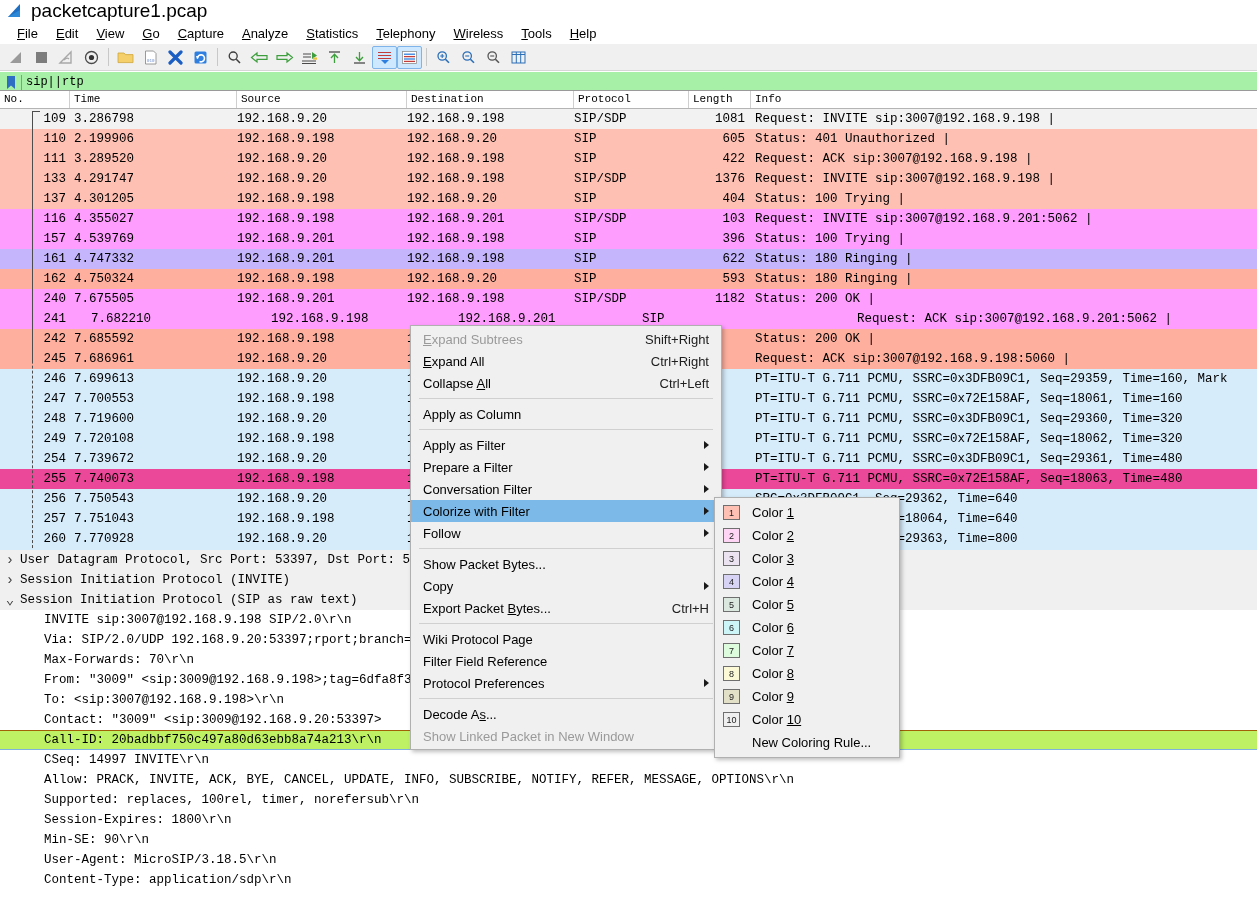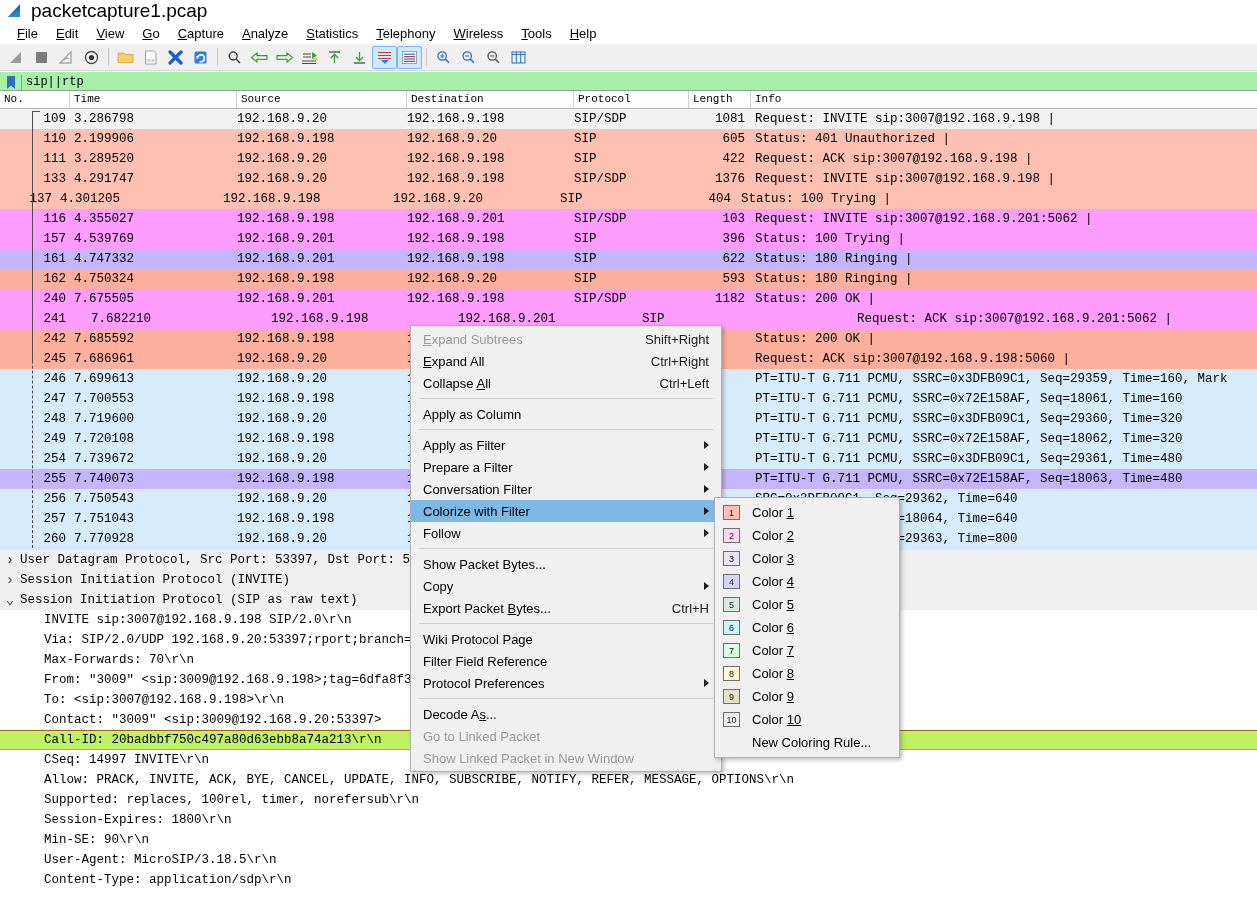--- a/index.html
+++ b/index.html
@@ -422,21 +422,21 @@
         </div>
         <div class="pkt-row" style="background: rgb(255, 192, 180);">
           <div class="c-no">133</div>
           <div class="c-time">4.291747</div>
           <div class="c-src">192.168.9.20</div>
           <div class="c-dst">192.168.9.198</div>
           <div class="c-proto">SIP/SDP</div>
           <div class="c-len">1376</div>
           <div class="c-info">Request: INVITE sip:3007@192.168.9.198  |</div>
         </div>
-        <div class="pkt-row" style="background: rgb(255, 192, 180); justify-content: flex-end;">
+        <div class="pkt-row" style="background: rgb(255, 192, 180);">
           <div class="c-no">137</div>
           <div class="c-time">4.301205</div>
           <div class="c-src">192.168.9.198</div>
           <div class="c-dst">192.168.9.20</div>
           <div class="c-proto">SIP</div>
           <div class="c-len">404</div>
           <div class="c-info">Status: 100 Trying  |</div>
         </div>
         <div class="pkt-row" style="background: rgb(255, 157, 255);">
           <div class="c-no">116</div>
@@ -548,21 +548,21 @@
         </div>
         <div class="pkt-row" style="background: rgb(214, 236, 251);">
           <div class="c-no">254</div>
           <div class="c-time">7.739672</div>
           <div class="c-src">192.168.9.20</div>
           <div class="c-dst">192.168.9.198</div>
           <div class="c-proto"></div>
           <div class="c-len"></div>
           <div class="c-info">PT=ITU-T G.711 PCMU, SSRC=0x3DFB09C1, Seq=29361, Time=480</div>
         </div>
-        <div class="pkt-row" style="background: #c4b5fd;">
+        <div class="pkt-row" style="background: #ec4899;">
           <div class="c-no">255</div>
           <div class="c-time">7.740073</div>
           <div class="c-src">192.168.9.198</div>
           <div class="c-dst">192.168.9.20</div>
           <div class="c-proto"></div>
           <div class="c-len"></div>
           <div class="c-info">PT=ITU-T G.711 PCMU, SSRC=0x72E158AF, Seq=18063, Time=480</div>
         </div>
         <div class="pkt-row" style="background: rgb(214, 236, 251);">
           <div class="c-no">256</div>
@@ -742,23 +742,20 @@
         </div>
         <div class="cm-item">
           <span class="lbl">Protocol Preferences</span>
           <span class="cm-arrow"></span>
         </div>
         <div class="cm-sep"></div>
         <div class="cm-item">
           <span class="lbl">Decode A<u>s</u>...</span>
         </div>
         <div class="cm-item disabled">
-          <span class="lbl">Go to Linked Packet</span>
-        </div>
-        <div class="cm-item disabled">
           <span class="lbl">Show Linked Packet in New Window</span>
         </div>
       </div>
   </div>
 
   <div class="submenu" style="left:714px; top:497px; width:186px;">
     <div id="sub-items">
         <div class="sm-item">
           <span class="swatch" style="background: rgb(255, 192, 180);">1</span>
           <span class="sm-lbl">Color <u>1</u></span>

